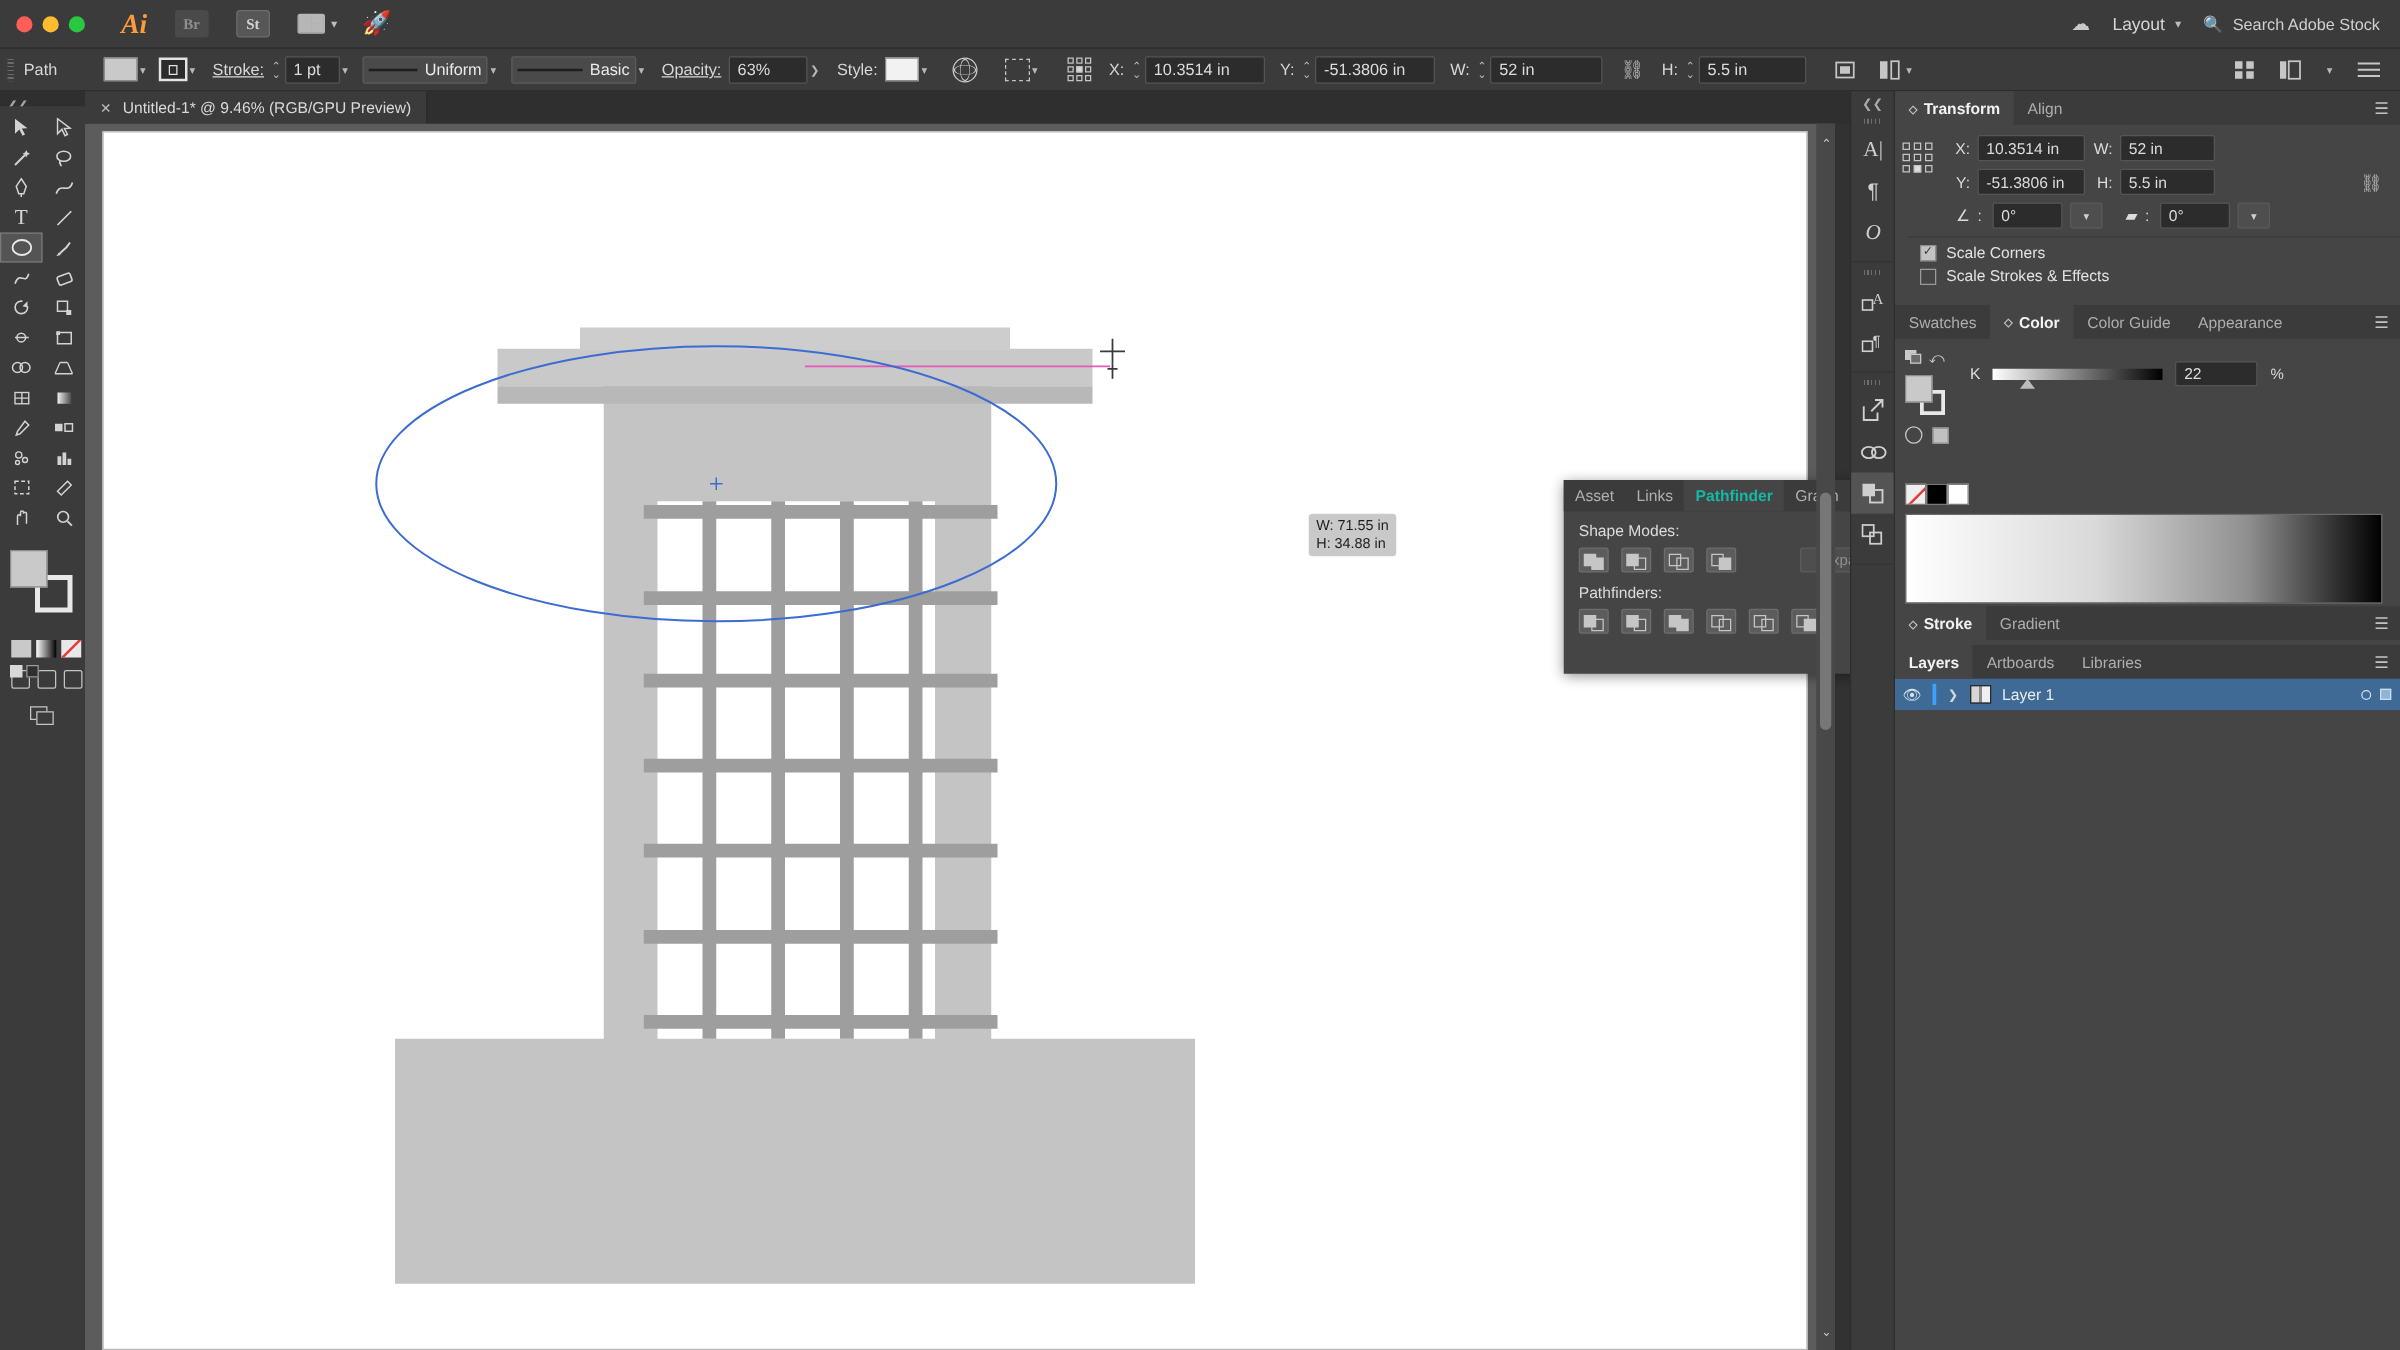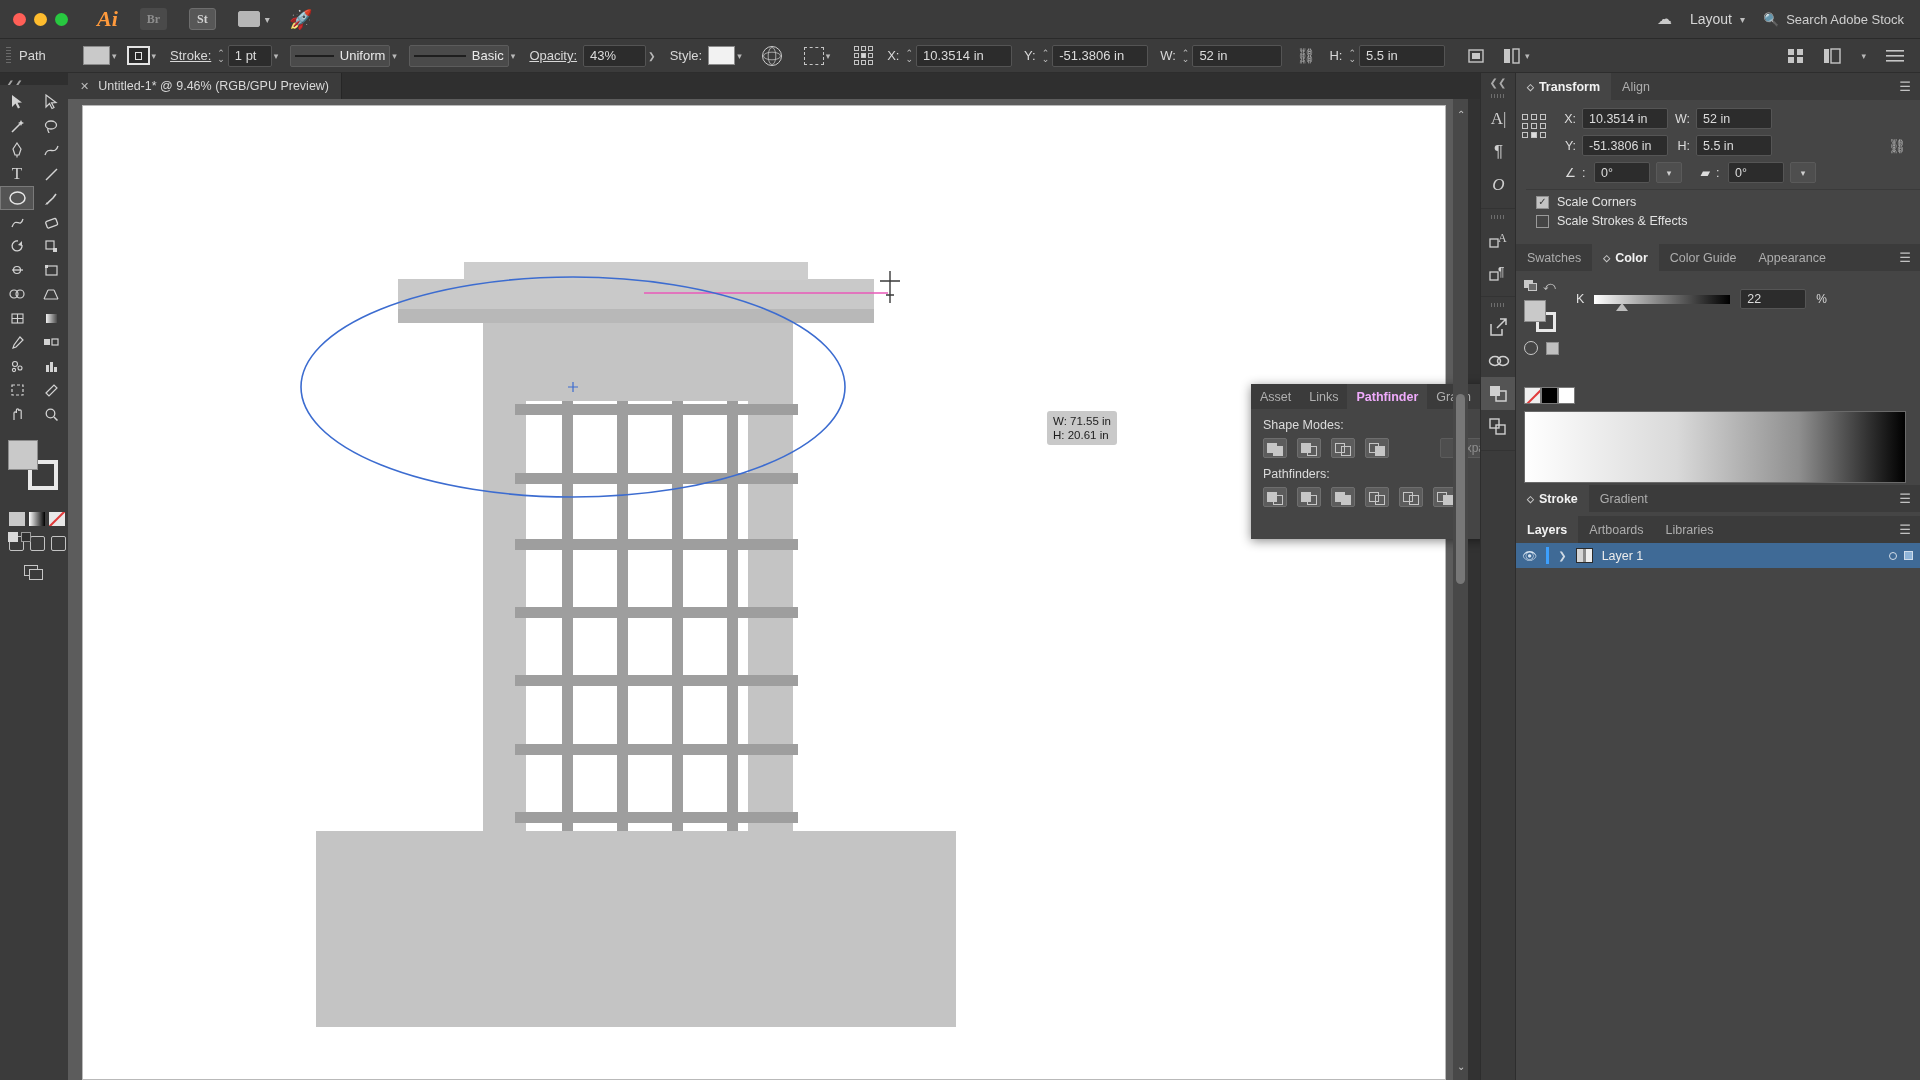--- a/index.html
+++ b/index.html
@@ -193,21 +193,21 @@
   
   .pathfinder {
     position: absolute; left: 1183px; top: 285px; width: 275px; height: 155px;
     background: #454545; box-shadow: 0 2px 10px rgba(0,0,0,.45);
   }
   .pf-tabs { display: flex; height: 25px; background: #3b3b3b; align-items: stretch; }
   .pf-tab {
     padding: 0 9px; display: flex; align-items: center;
     font-size: 12.5px; color: #b0b0b0;
   }
-  .pf-tab.active { background: #454545; color: #f0abfc; font-weight: bold; }
+  .pf-tab.active { background: #454545; color: #14b8a6; font-weight: bold; }
   .pf-tabs .tail { margin-left:auto; display:flex; align-items:center; gap:7px; padding-right:8px; color:#c5c5c5; font-size:12px;}
   .pf-section { color: #dcdcdc; font-size: 12.5px; padding: 9px 0 0 12px; }
   .pf-row { display: flex; gap: 10px; padding: 6px 0 0 12px; align-items: center; }
   .pf-btn {
     width: 24px; height: 20px; background: #5c5c5c; border: 1px solid #6e6e6e;
     border-radius: 2px; position: relative;
   }
   .pf-btn i {
     position: absolute; width: 10px; height: 10px; background: #c6c6c6;
   }
@@ -399,21 +399,21 @@
     </div>
     <span class="cb-chev">▾</span>
 
     <div class="combo" style="margin-left:10px;width:100px">
       <div class="stroke-preview"></div>
       <span class="combo-txt">Basic</span>
     </div>
     <span class="cb-chev">▾</span>
 
     <span class="cb-label" style="margin-left:12px;text-decoration:underline">Opacity:</span>
-    <div class="opacity-field" style="margin-left:6px">43%</div>
+    <div class="opacity-field" style="margin-left:6px">63%</div>
     <span class="cb-chev">❯</span>
 
     <span class="cb-label" style="margin-left:12px">Style:</span>
     <div class="style-swatch" style="margin-left:6px"></div>
     <span class="cb-chev">▾</span>
 
     <div class="globe" style="margin-left:18px"></div>
     <div class="sel-ico" style="margin-left:22px"></div>
     <span class="cb-chev">▾</span>
 
@@ -718,21 +718,21 @@
       <ellipse cx="505" cy="288" rx="272" ry="110" fill="none" stroke="#3c6cd0" stroke-width="1.6"></ellipse>
 
       <path d="M500,288 L510,288 M505,283 L505,293" stroke="#3c6cd0" stroke-width="1.2"></path>
 
       <path d="M812,182 L832,182 M822,172 L822,192" stroke="#3a3a3a" stroke-width="1.4"></path>
       <path d="M818,196 L826,196 M822,192 L822,204" stroke="#3a3a3a" stroke-width="1.4"></path>
     </svg>
 
     <div class="tooltip-dim">
       <div>W: 71.55 in</div>
-      <div>H: 20.61 in</div>
+      <div>H: 34.88 in</div>
     </div>
 
     <div class="pathfinder">
       <div class="pf-tabs">
         <div class="pf-tab">Asset</div>
         <div class="pf-tab">Links</div>
         <div class="pf-tab active">Pathfinder</div>
         <div class="pf-tab">Graph</div>
         <div class="tail">
           <span>❯❯</span>

